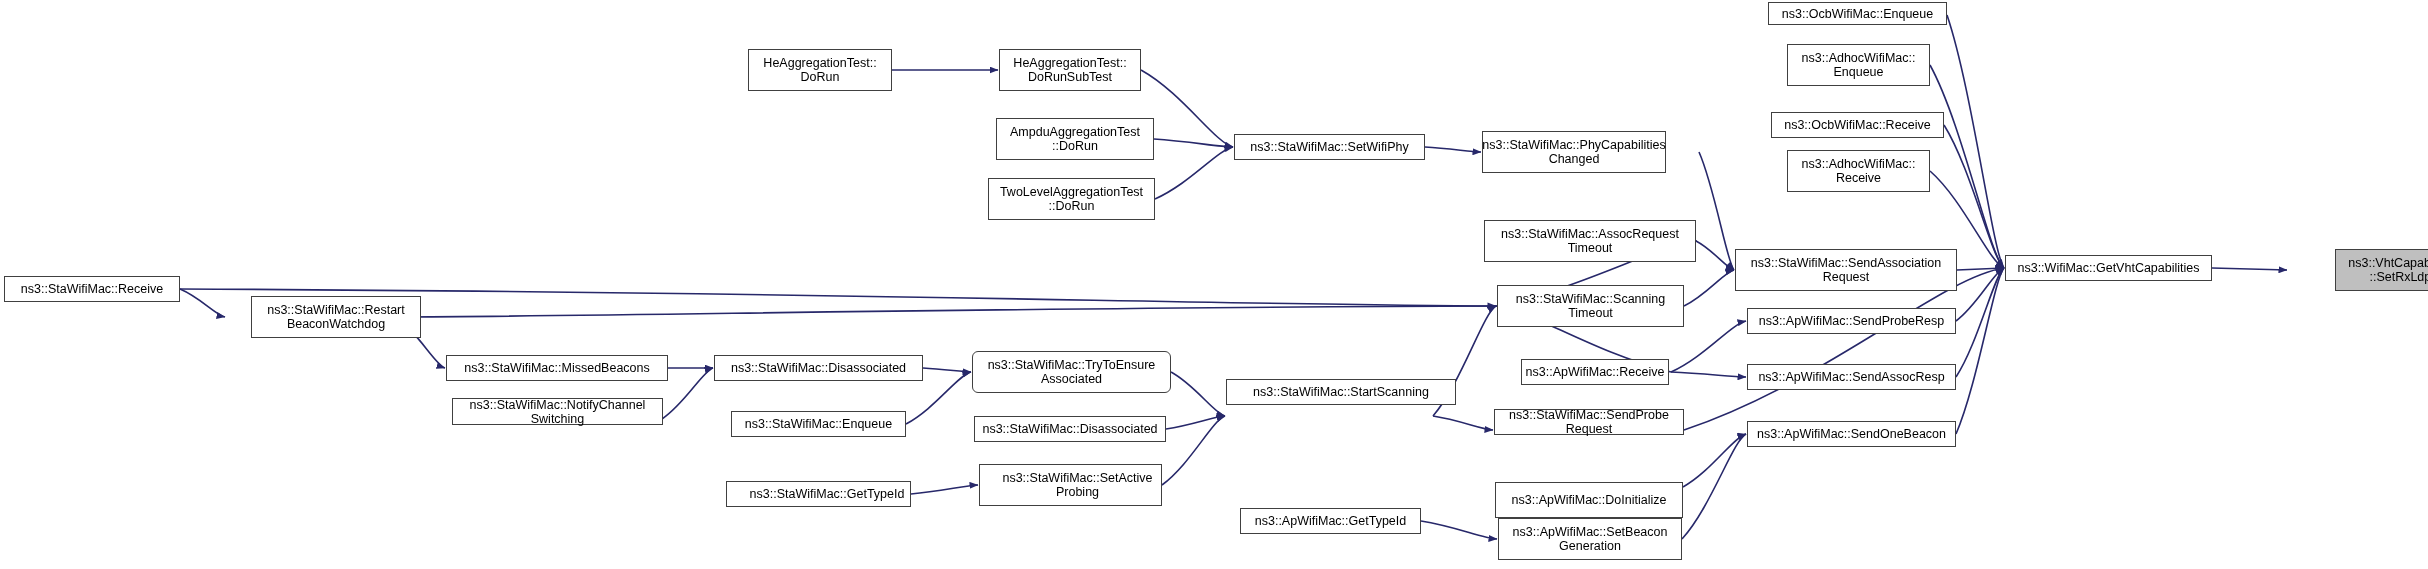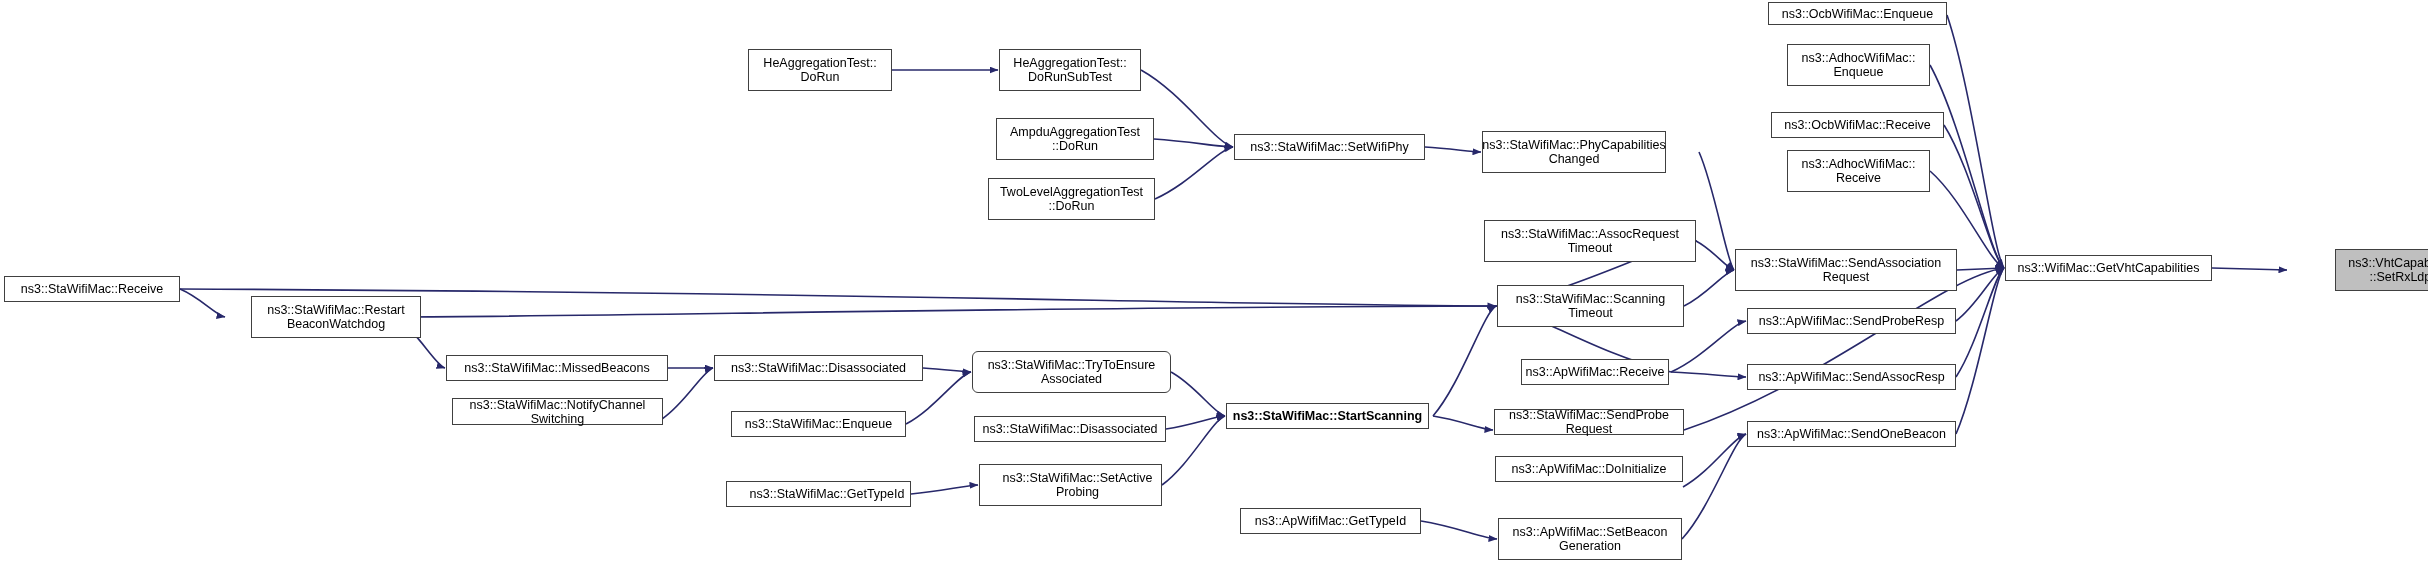--- a/index.html
+++ b/index.html
@@ -133,22 +133,22 @@
     <div class="node" style="left: 452px; top: 398px; width: 211px; height: 27px;">ns3::StaWifiMac::NotifyChannel
 Switching</div>
     <div class="node" style="left: 714px; top: 355px; width: 209px; height: 26px;">ns3::StaWifiMac::Disassociated</div>
     <div class="node" style="left: 731px; top: 411px; width: 175px; height: 26px;">ns3::StaWifiMac::Enqueue</div>
     <div class="node" style="left: 726px; top: 481px; width: 185px; height: 26px; padding-left: 20px;">ns3::StaWifiMac::GetTypeId</div>
     <div class="node" style="left: 972px; top: 351px; width: 199px; height: 42px; border-radius: 6px;">ns3::StaWifiMac::TryToEnsure
 Associated</div>
     <div class="node" style="left: 974px; top: 416px; width: 192px; height: 26px;">ns3::StaWifiMac::Disassociated</div>
     <div class="node" style="left: 979px; top: 464px; width: 183px; height: 42px; padding-left: 17px;">ns3::StaWifiMac::SetActive
 Probing</div>
-    <div class="node" style="left: 1226px; top: 403px; width: 203px; height: 26px; font-weight: bold;">ns3::StaWifiMac::StartScanning</div>
+    <div class="node" style="left: 1226px; top: 379px; width: 230px; height: 26px;">ns3::StaWifiMac::StartScanning</div>
     <div class="node" style="left: 1240px; top: 508px; width: 181px; height: 26px;">ns3::ApWifiMac::GetTypeId</div>
     <div class="node" style="left: 1497px; top: 359px; width: 148px; height: 26px; margin-left: 24px;">ns3::ApWifiMac::Receive</div>
     <div class="node" style="left: 1494px; top: 409px; width: 190px; height: 26px;">ns3::StaWifiMac::SendProbe
 Request</div>
-    <div class="node" style="left: 1495px; top: 456px; width: 188px; height: 26px;">ns3::ApWifiMac::DoInitialize</div>
+    <div class="node" style="left: 1495px; top: 482px; width: 188px; height: 36px;">ns3::ApWifiMac::DoInitialize</div>
     <div class="node" style="left: 1498px; top: 518px; width: 184px; height: 42px;">ns3::ApWifiMac::SetBeacon
 Generation</div>
     <div class="node" style="left: 1240px; top: 508px; width: 181px; height: 26px;">ns3::ApWifiMac::GetTypeId</div>
   </div>
 
 </body></html>

